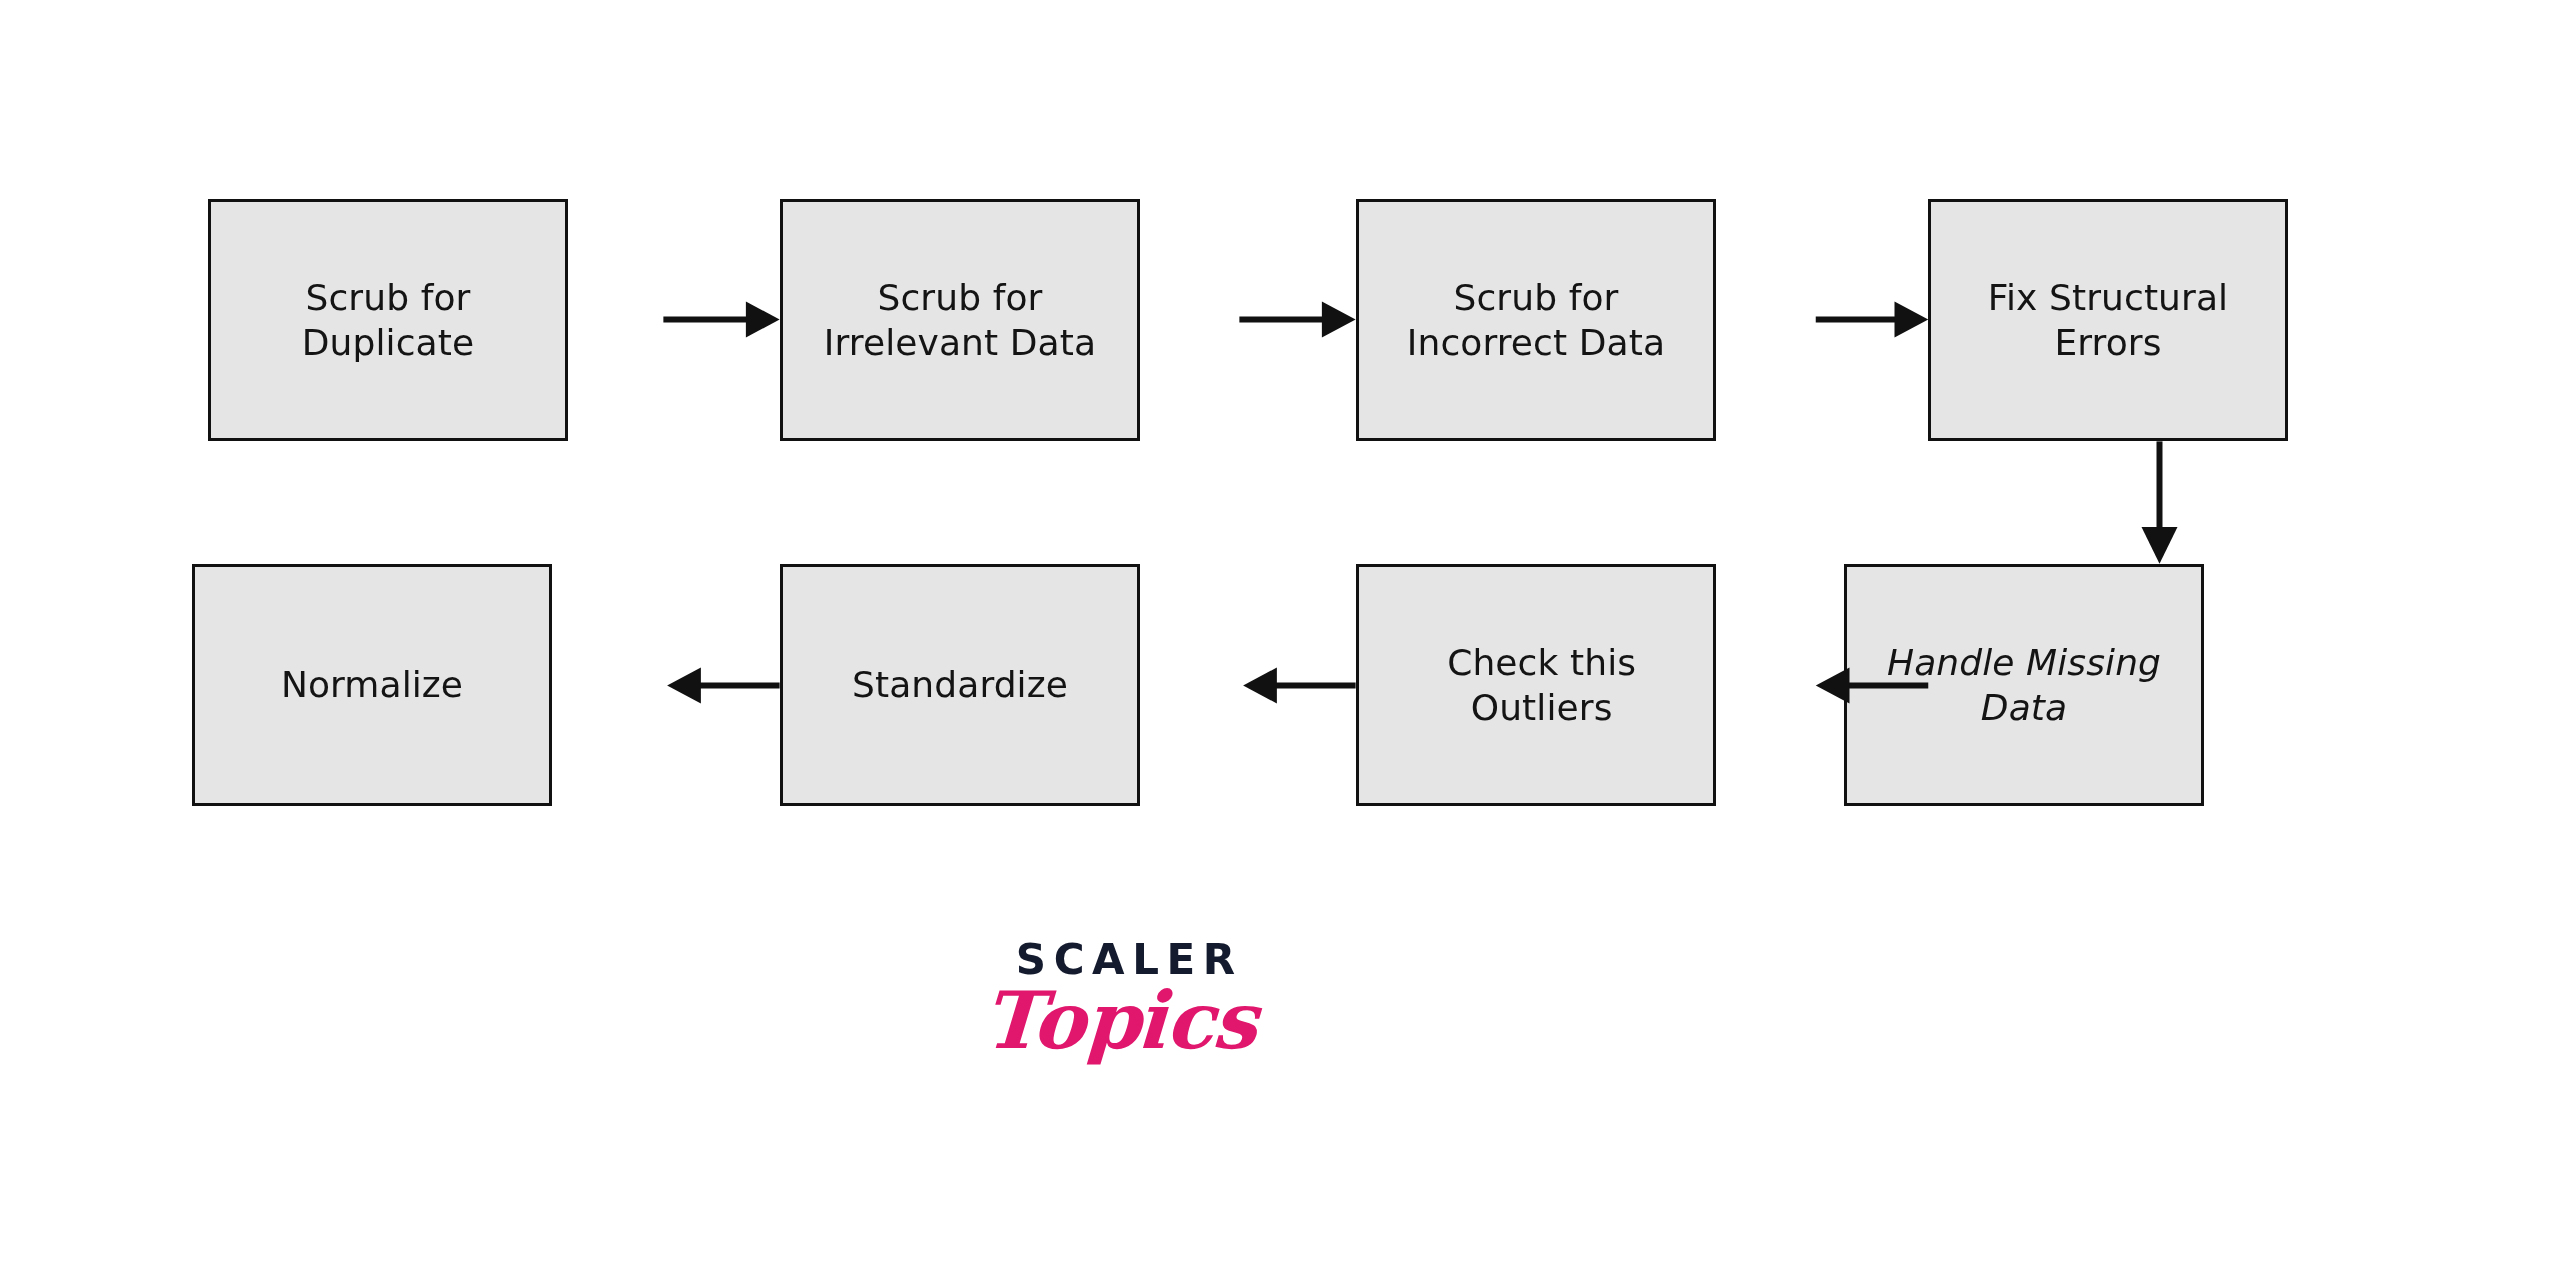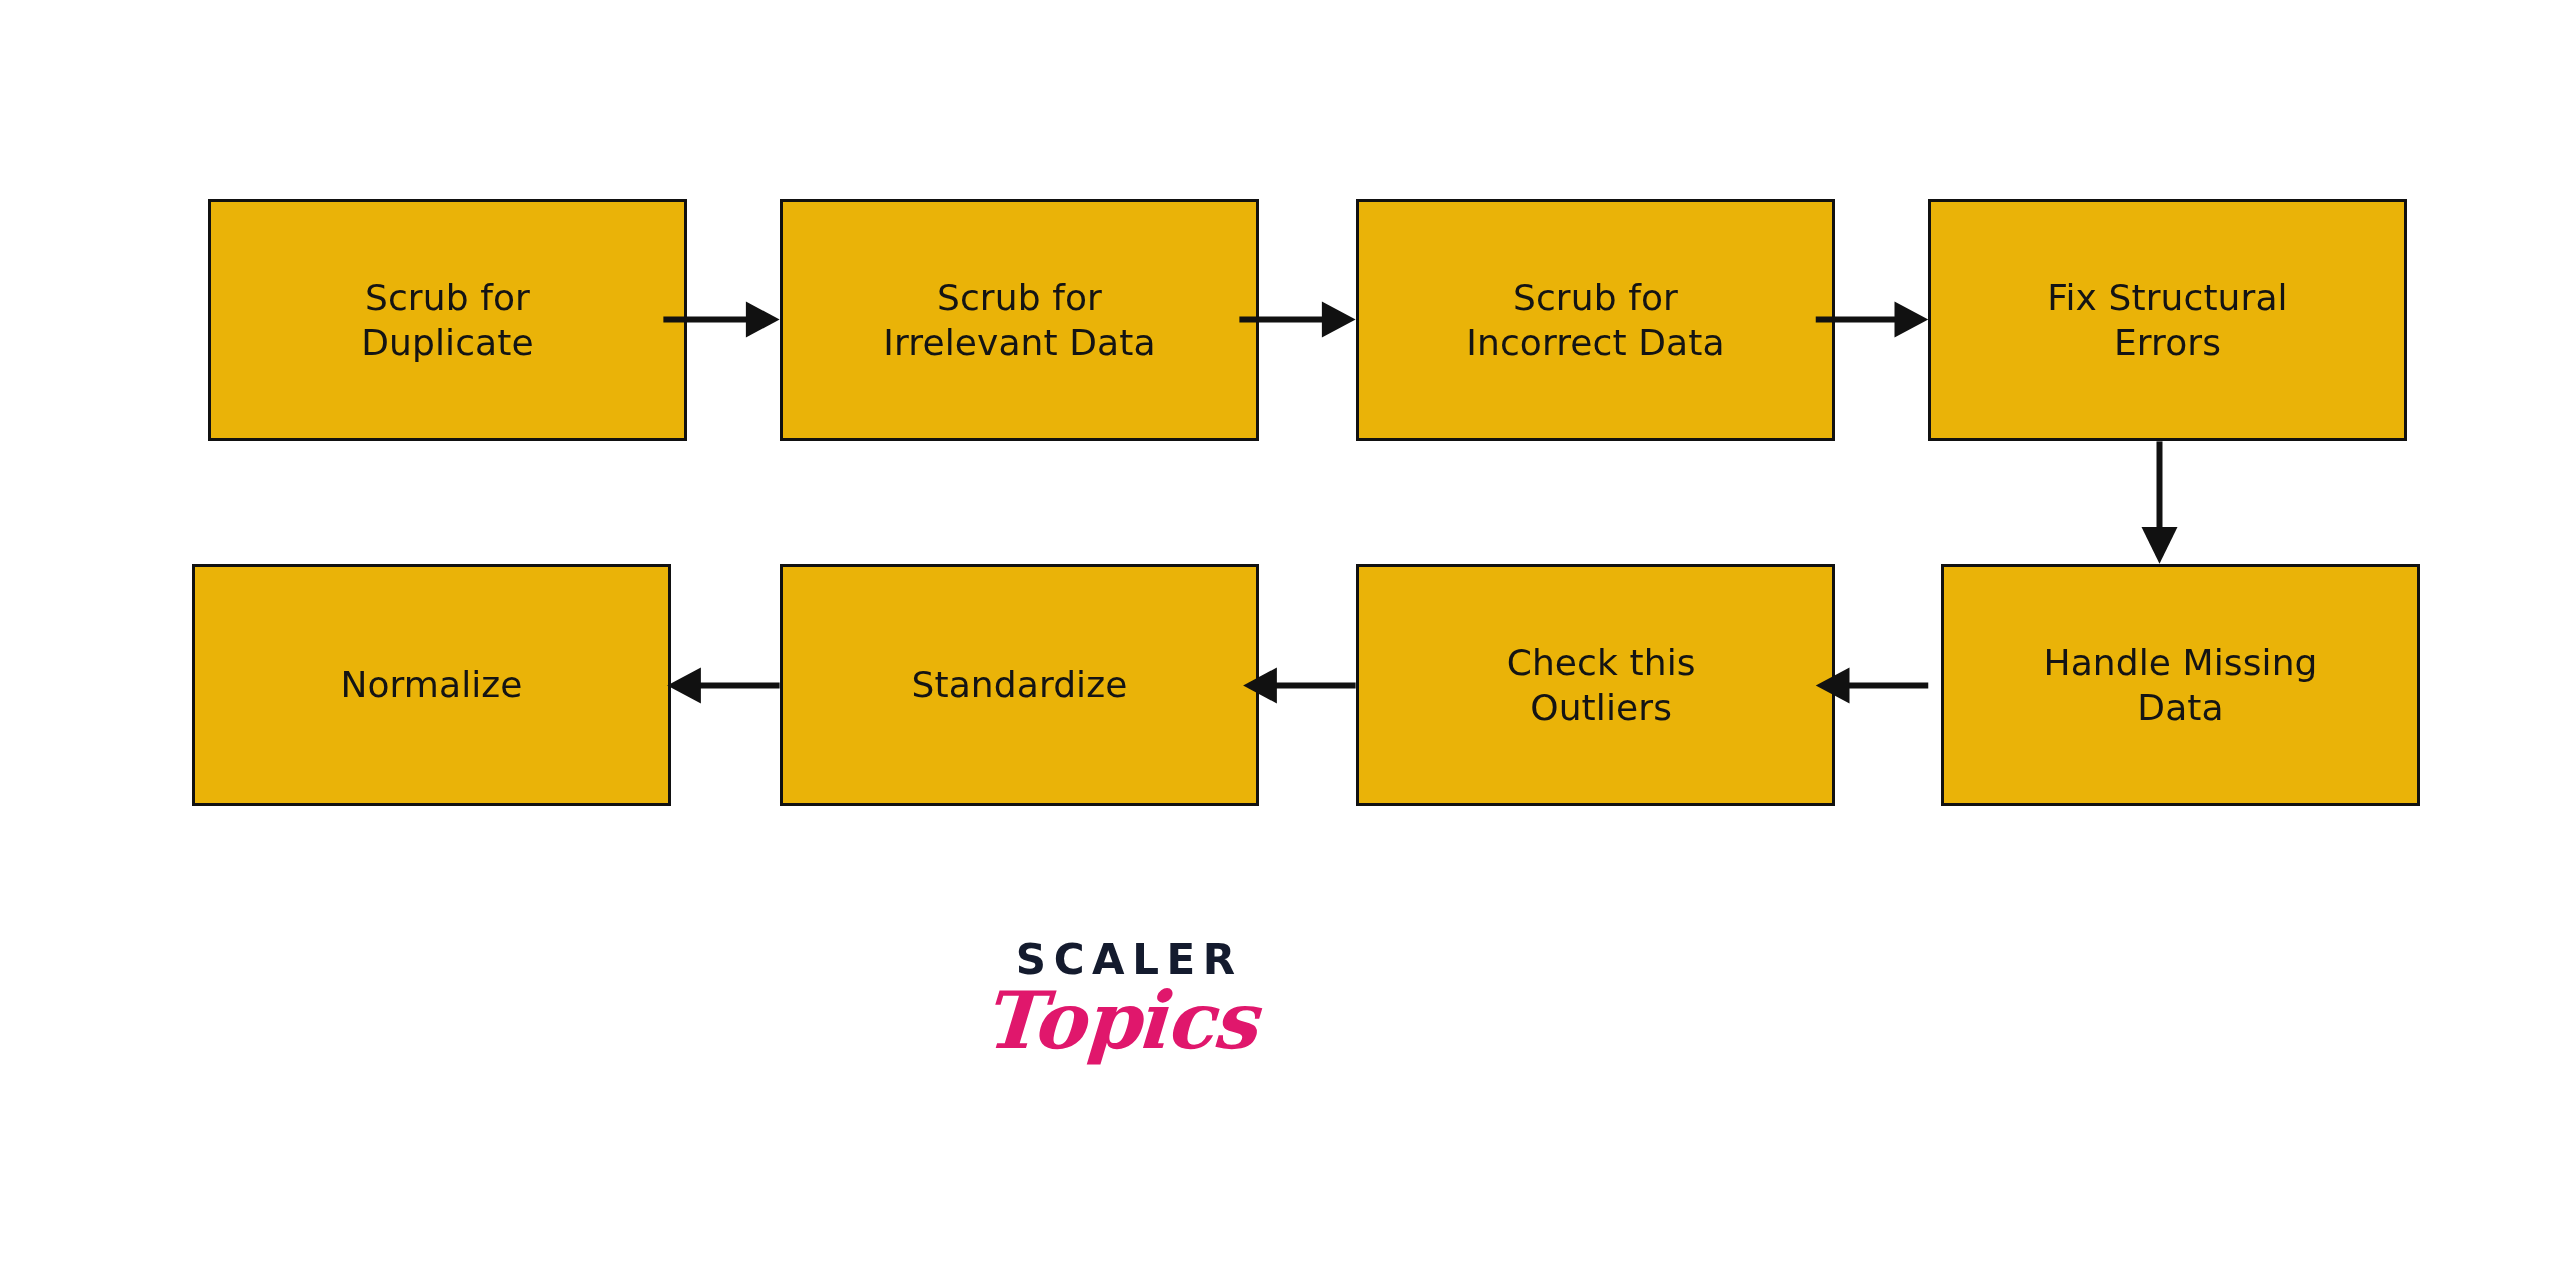--- a/index.html
+++ b/index.html
@@ -19,23 +19,23 @@
     position: relative;
     width: 2576px;
     height: 1267px;
     background: #ffffff;
   }
 
   
   .node {
     position: absolute;
     box-sizing: border-box;
-    width: 479px;
+    width: 360px;
     height: 242px;
-    background: #eab308;
+    background: #e5e5e5;
     border: 3.8px solid #111111;
     display: flex;
     align-items: center;
     justify-content: center;
     text-align: center;
     padding: 0 16.7px;
   }
   .node .node-label {
     display: block;
     font-size: 36px;
@@ -45,21 +45,21 @@
     letter-spacing: 0.1px;
     white-space: pre-line;
   }
 
   
   #node-1 { left: 208px;  top: 199px; }
   #node-2 { left: 780px; top: 199px; }
   #node-3 { left: 1356px; top: 199px; }
   #node-4 { left: 1928px; top: 199px; }
   
-  #node-5 { left: 1941px; top: 564px; }
+  #node-5 { left: 1844px; top: 564px; font-style: italic; }
   #node-6 { left: 1356px; top: 564px; padding-left: 28px; }
   #node-7 { left: 780px; top: 564px; }
   #node-8 { left: 192px;  top: 564px; }
 
   
   .connector {
     position: absolute;
   }
   .connector svg { display: block; overflow: visible; }
 

